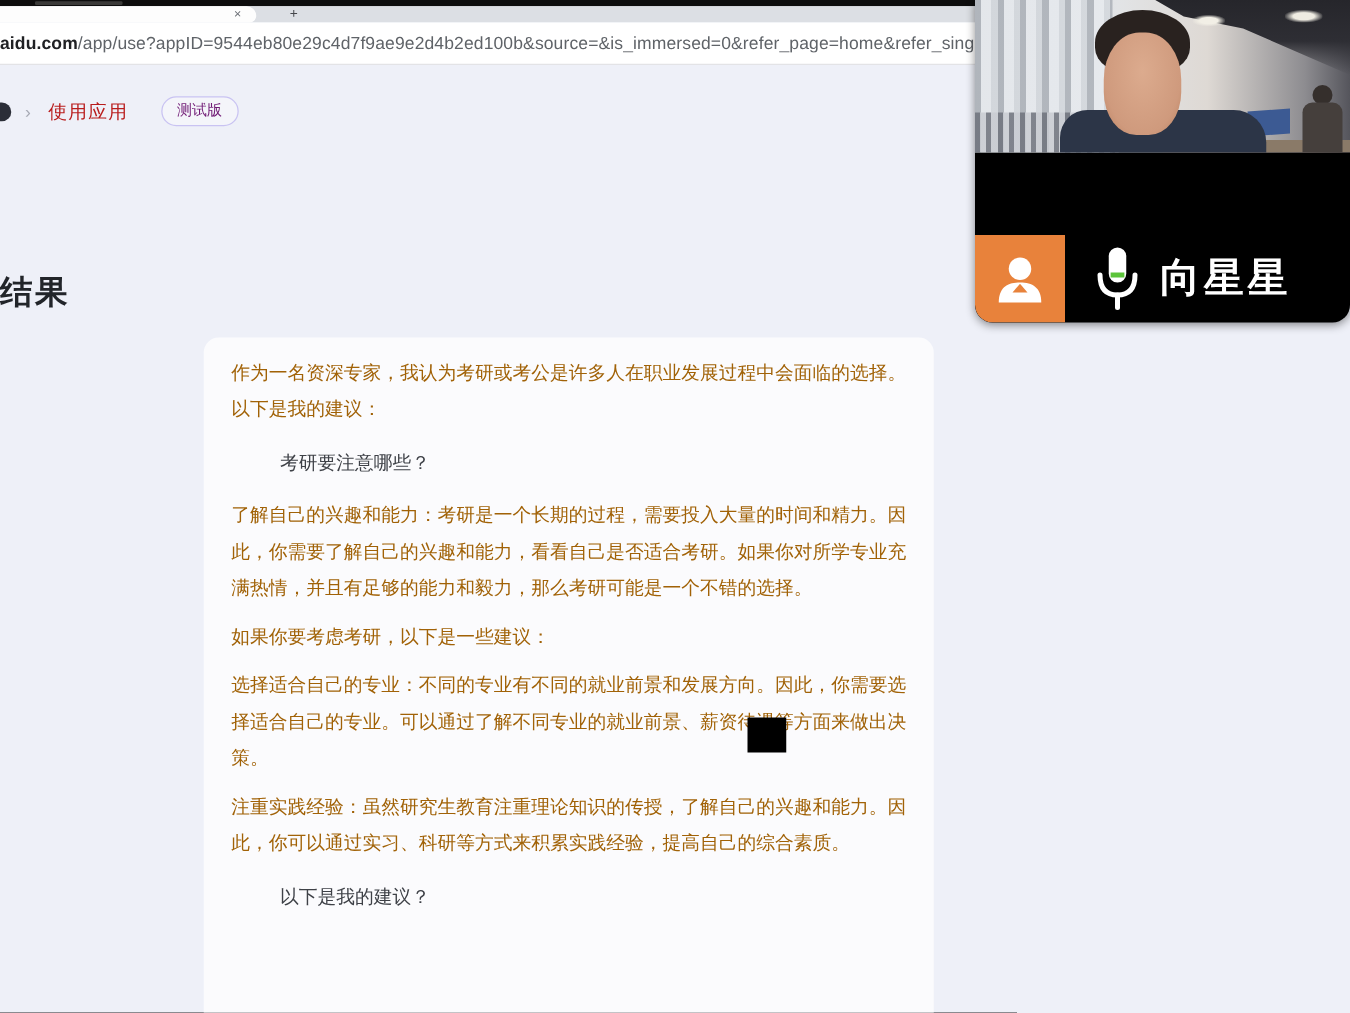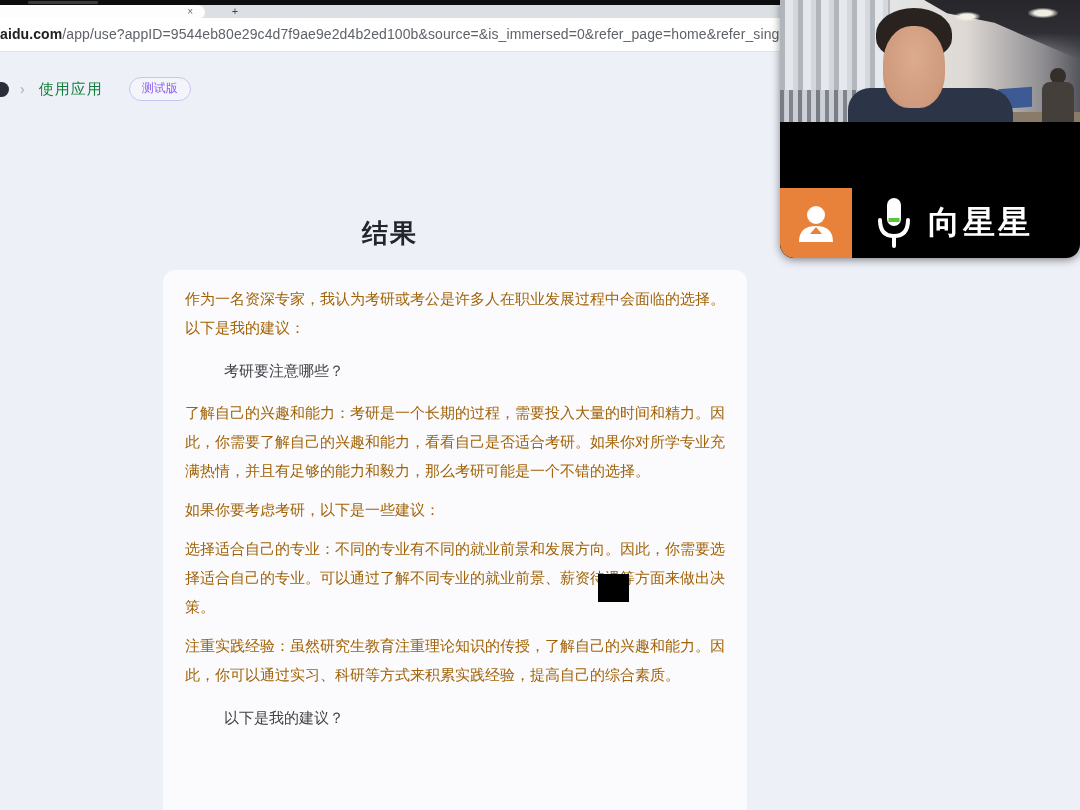--- a/index.html
+++ b/index.html
@@ -16,25 +16,25 @@
   .newtab-btn { position:absolute; left:228px; top:0; width:14px; height:13px; font-size:11px; line-height:12px; color:#44464a; text-align:center; }
   .urlbar { position:absolute; left:0; top:18px; width:100%; height:34px; background:#ffffff; border-bottom:1px solid #e3e3e6; }
   .url-text { position:absolute; left:0; top:8px; width:1076px; white-space:nowrap; overflow:hidden; font-size:14px; color:#5f6368; letter-spacing:0.1px; }
   .url-host { font-weight:bold; color:#202124; }
 
   
   .page { position:absolute; left:0; top:53px; width:100%; height:757px; background:#eef0f8; }
   .breadcrumb { position:absolute; left:0; top:23px; height:26px; display:flex; align-items:center; }
   .crumb-logo { width:9px; height:15px; background:#2b2e38; border-radius:0 8px 8px 0; margin-right:11px; }
   .crumb-chevron { color:#a6a9b4; font-size:14px; margin-right:14px; }
-  .crumb-label { color:#15803d; font-size:15px; letter-spacing:1px; }
-  .beta-badge { margin-left:26px; padding:2px 12px 3px; border:1px solid #c9c3f2; border-radius:12px; color:#8b5cf6; font-size:12px; background:rgba(255,255,255,0.35); }
+  .crumb-label { color:#b91c1c; font-size:15px; letter-spacing:1px; }
+  .beta-badge { margin-left:26px; padding:2px 12px 3px; border:1px solid #c9c3f2; border-radius:12px; color:#701a75; font-size:12px; background:rgba(255,255,255,0.35); }
 
   .use-button { position:absolute; left:395px; top:96px; width:119px; height:34px; background:#564fe8; border:none; border-radius:17px; color:#ffffff; font-size:15px; letter-spacing:2px; cursor:pointer; }
-  .result-heading { position:absolute; left:0; top:163px; width:780px; text-align:center; font-size:26px; font-weight:bold; color:#22252a; letter-spacing:2px; }
+  .result-heading { position:absolute; left:0; top:163px; width:780px; text-align:left; font-size:26px; font-weight:bold; color:#22252a; letter-spacing:2px; }
 
   .result-card { position:absolute; left:163px; top:217px; width:584px; height:620px; background:#fbfbfd; border-radius:12px; padding:14px 22px; }
   .result-card p { font-size:15px; line-height:29px; color:#a16207; margin-bottom:10px; text-align:justify; }
   .result-card p.sub-heading { text-indent:2.6em; margin:14px 0 13px; color:#3e4147; }
   .redaction { position:absolute; left:435px; top:304px; width:31px; height:28px; background:#000000; }
 
   
   .overlay { position:absolute; left:780px; top:0; width:300px; height:258px; background:#000000; border-radius:0 0 14px 14px; overflow:hidden; box-shadow:0 2px 8px rgba(0,0,0,0.45); }
   .video-feed { position:absolute; left:0; top:0; width:300px; height:122px; background:linear-gradient(90deg,#c3c8cd 0%,#e2e4e6 38%,#ded9d4 62%,#8d8c90 88%,#55555c 100%); overflow:hidden; }
   .vf-windows { position:absolute; left:0; top:0; width:110px; height:122px; background:repeating-linear-gradient(90deg,#aeb3ba 0 5px,#e7eaee 5px 13px,#d4d8dd 13px 18px); opacity:0.9; }

